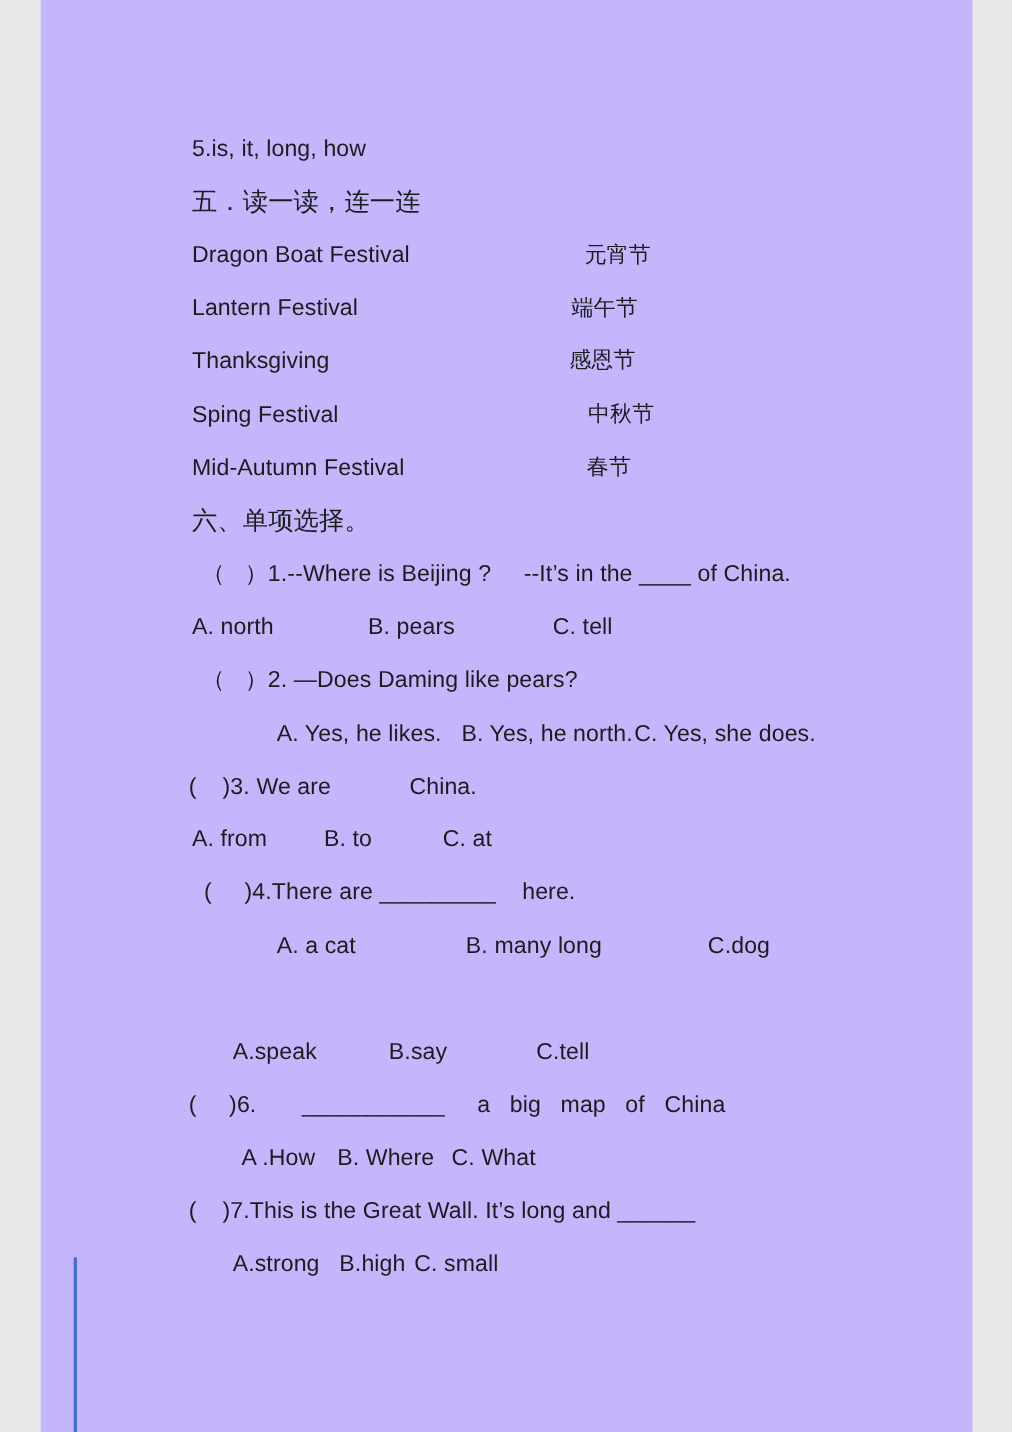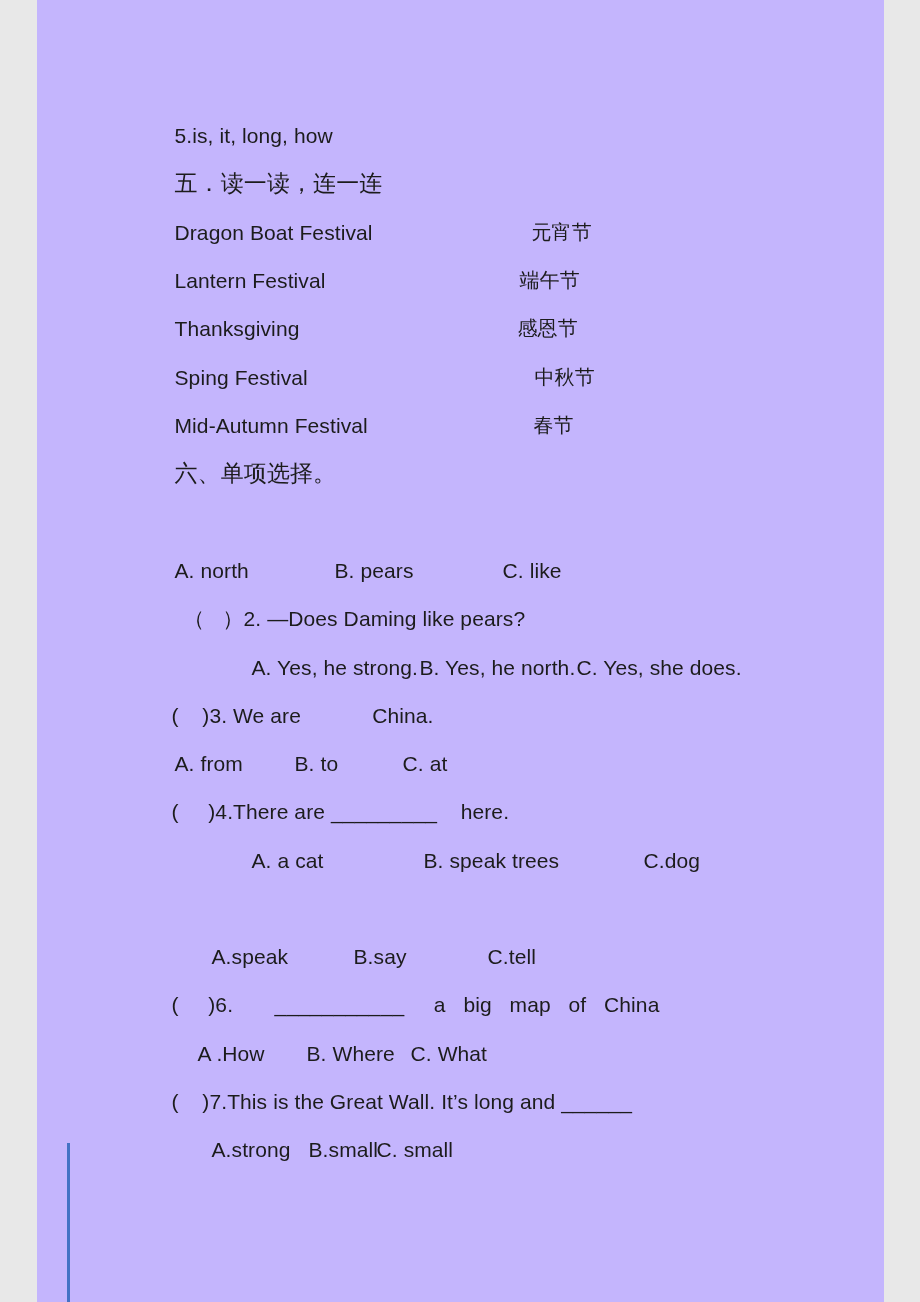--- a/index.html
+++ b/index.html
@@ -71,72 +71,75 @@
   </div>
   <div class="row" style="top:401px">
     <span class="t" style="left:138px">Mid-Autumn Festival</span>
     <span class="t cn" style="left:497px">春节</span>
   </div>
 
   <div class="row" style="top:449px">
     <span class="t heading" style="left:138px">六、单项选择。</span>
   </div>
 
+  <div class="row" style="top:498px">
+    <span class="t" style="left:147px">（   ）1.--Where is Beijing ?     --It’s in the ____ of China.</span>
+  </div>
   <div class="row" style="top:546px">
     <span class="t" style="left:138px">A. north</span>
     <span class="t" style="left:298px">B. pears</span>
-    <span class="t" style="left:466px">C. like</span>
+    <span class="t" style="left:466px">C. tell</span>
   </div>
 
   <div class="row" style="top:594px">
     <span class="t" style="left:147px">（   ）2. —Does Daming like pears?</span>
   </div>
   <div class="row" style="top:643px">
-    <span class="t" style="left:215px">A. Yes, he strong.</span>
+    <span class="t" style="left:215px">A. Yes, he likes.</span>
     <span class="t" style="left:383px">B. Yes, he north.</span>
     <span class="t" style="left:540px">C. Yes, she does.</span>
   </div>
 
   <div class="row" style="top:691px">
     <span class="t" style="left:135px">(    )3. We are            China.</span>
   </div>
   <div class="row" style="top:739px">
     <span class="t" style="left:138px">A. from</span>
     <span class="t" style="left:258px">B. to</span>
     <span class="t" style="left:366px">C. at</span>
   </div>
 
   <div class="row" style="top:787px">
-    <span class="t" style="left:135px">(     )4.There are _________    here.</span>
+    <span class="t" style="left:149px">(     )4.There are _________    here.</span>
   </div>
   <div class="row" style="top:836px">
     <span class="t" style="left:215px">A. a cat</span>
-    <span class="t" style="left:387px">B. speak trees</span>
+    <span class="t" style="left:387px">B. many long</span>
     <span class="t" style="left:607px">C.dog</span>
   </div>
 
   <div class="row" style="top:932px">
     <span class="t" style="left:175px">A.speak</span>
     <span class="t" style="left:317px">B.say</span>
     <span class="t" style="left:451px">C.tell</span>
   </div>
 
   <div class="row" style="top:980px">
     <span class="t" style="left:135px">(     )6.       ___________     a   big   map   of   China</span>
   </div>
   <div class="row" style="top:1029px">
-    <span class="t" style="left:161px">A .How</span>
+    <span class="t" style="left:183px">A .How</span>
     <span class="t" style="left:270px">B. Where</span>
     <span class="t" style="left:374px">C. What</span>
   </div>
 
   <div class="row" style="top:1077px">
     <span class="t" style="left:135px">(    )7.This is the Great Wall. It’s long and ______</span>
   </div>
   <div class="row" style="top:1125px">
     <span class="t" style="left:175px">A.strong</span>
-    <span class="t" style="left:272px">B.small</span>
+    <span class="t" style="left:272px">B.high</span>
     <span class="t" style="left:340px">C. small</span>
   </div>
 
   <div class="blue-line"></div>
 
 </div>
 
 </body></html>

